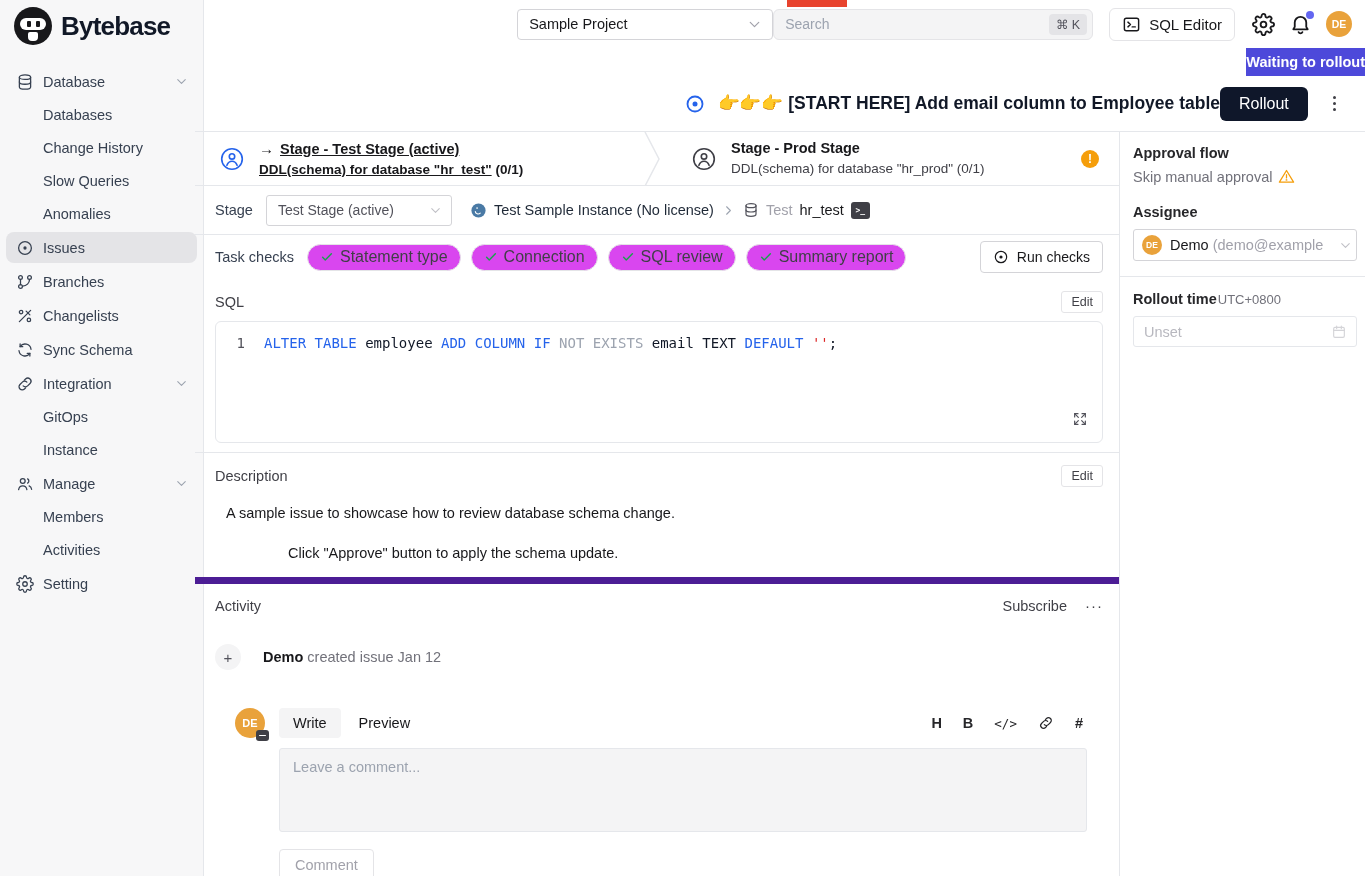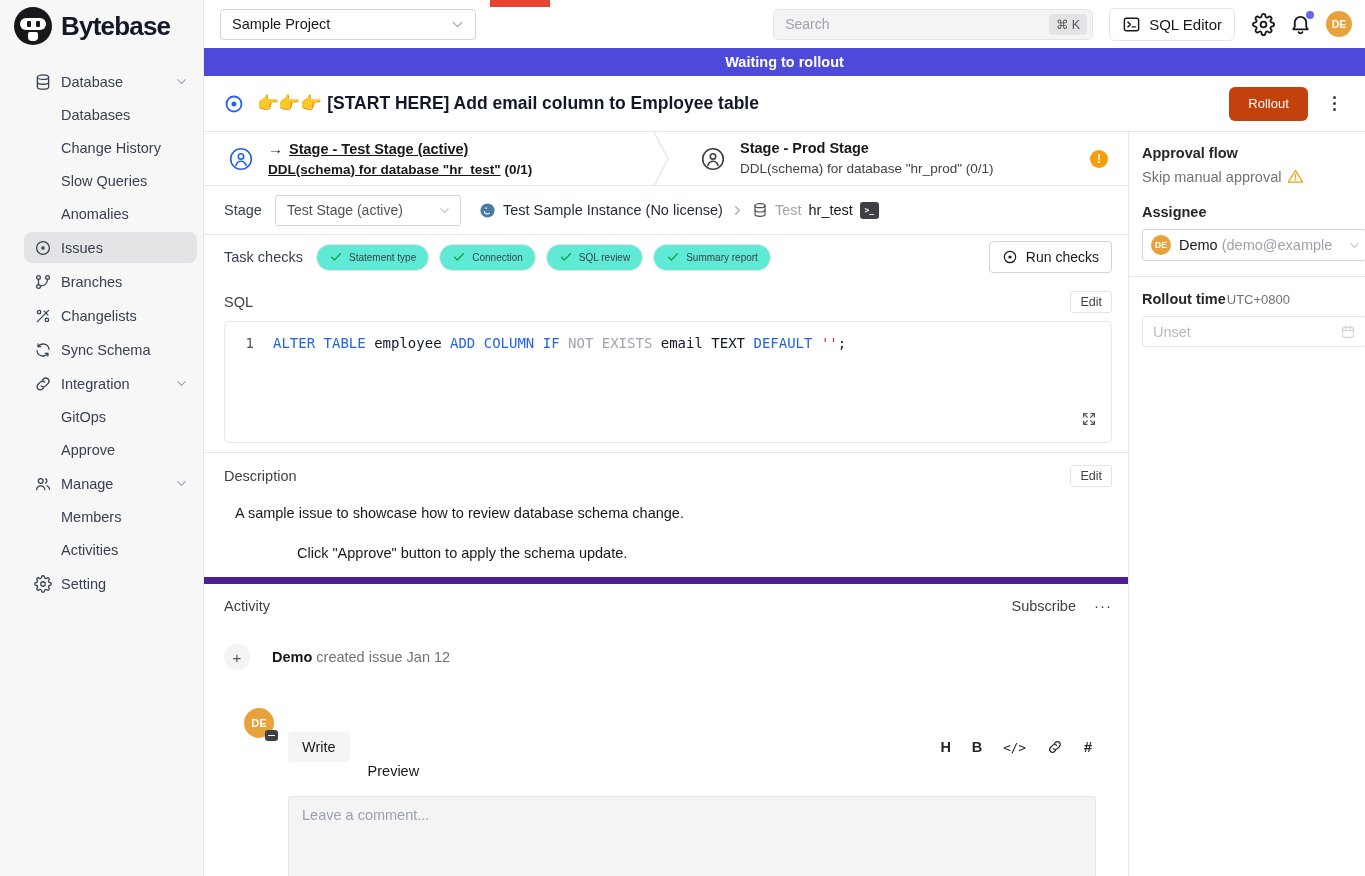--- a/index.html
+++ b/index.html
@@ -13,31 +13,31 @@
 
   
   .sidebar { width:204px; flex:none; background:#f7f7f8; border-right:1px solid #e5e7eb; }
   .logo-row { height:52px; display:flex; align-items:center; gap:9px; padding-left:14px; }
   .logo-mark { width:38px; height:38px; background:#18181b; border-radius:50%; position:relative; flex:none; }
   .visor { position:absolute; left:6px; top:11px; width:26px; height:12px; background:#fff; border-radius:6px;
            display:flex; align-items:center; justify-content:center; gap:5px; }
   .eye { width:4px; height:6px; background:#18181b; border-radius:1px; display:inline-block; }
   .chin { position:absolute; left:14px; top:25px; width:10px; height:9px; background:#fff; border-radius:2px 2px 4px 4px; }
   .brand { font-size:26px; font-weight:800; letter-spacing:-0.8px; color:#111827; }
-  .nav { padding:14px 6px 0 24px; }
+  .nav { padding:14px 6px 0 6px; }
   .nav-item { display:flex; align-items:center; height:31px; margin-bottom:3px; padding:0 8px 0 10px;
               border-radius:8px; color:#374151; font-size:14.5px; cursor:pointer; }
   .nav-item .lbl { margin-left:9px; }
   .nav-item.group { font-weight:500; }
   .nav-item .chev { width:15px; height:15px; margin-left:auto; color:#9ca3af; }
   .nav-item.sub { padding-left:37px; height:30px; margin-bottom:3px; }
   .nav-item.active { background:#e4e4e7; font-weight:500; }
 
   
-  .main { flex:1; display:flex; flex-direction:column; min-width:0; }
+  .main { flex:1; display:flex; flex-direction:column; min-width:0;align-items:flex-end; }
 
   .topbar { height:48px; display:flex; align-items:center; padding:0 13px 0 16px; background:#fff; position:relative; }
   .red-marker { position:absolute; left:286px; top:0; width:60px; height:7px; background:#e8432e; }
   .project-select { width:256px; height:31px; border:1px solid #d4d4d8; border-radius:4px; background:#fff;
                     display:flex; align-items:center; justify-content:space-between; padding:0 9px 0 11px;
                     font-size:14.5px; color:#18181b; cursor:pointer; }
   .project-select .chev { width:17px; height:17px; color:#a1a1aa; }
   .spacer { flex:1; }
   .search-box { width:320px; height:31px; background:#f4f4f5; border:1px solid #e4e4e7; border-radius:6px;
                 display:flex; align-items:center; padding:0 5px 0 11px; margin-right:16px; }
@@ -55,22 +55,22 @@
   .avatar { width:26px; height:26px; border-radius:50%; background:#e9a23b; color:#fff; font-size:10.5px; font-weight:700;
             display:flex; align-items:center; justify-content:center; flex:none; cursor:pointer; }
 
   .banner { height:28px; background:#4d49da; color:#fff; display:flex; align-items:center; justify-content:center;
             font-weight:700; font-size:14.5px; }
 
   .issue-header { height:55px; display:flex; align-items:center; padding:0 16px 0 20px; }
   .status-icon { width:20px; height:20px; flex:none; }
   .issue-title { font-size:17.5px; font-weight:700; color:#111827; margin-left:13px; flex:1; white-space:nowrap;
                  overflow:hidden; }
-  .rollout-btn { background:#c2410c; color:#fff; border:none; border-radius:6px; height:34px; padding:0 19px;
-                 font-size:13px; font-weight:500; cursor:pointer; font-family:"Liberation Sans",sans-serif; }
+  .rollout-btn { background:#0f172a; color:#fff; border:none; border-radius:6px; height:34px; padding:0 19px;
+                 font-size:16px; font-weight:500; cursor:pointer; font-family:"Liberation Sans",sans-serif; }
   .kebab { margin:0 8px 0 20px; display:flex; flex-direction:column; gap:2.5px; padding:6px 5px; cursor:pointer; }
   .kebab i { width:3.2px; height:3.2px; border-radius:50%; background:#3f3f46; }
 
   .body-row { flex:1; display:flex; border-top:1px solid #e5e7eb; min-height:0; }
   .content { width:924px; flex:none; }
   .right-panel { flex:1; border-left:1px solid #e5e7eb; padding:13px 8px 0 13px; }
 
   
   .pipeline { height:54px; display:flex; border-bottom:1px solid #e5e7eb; position:relative; }
   .stage-card { display:flex; align-items:center; cursor:pointer; }
@@ -102,22 +102,22 @@
   .crumb .dbico { width:16px; height:16px; color:#52525b; stroke-width:1.8; }
   .crumb .env { color:#a1a1aa; font-size:14.5px; }
   .crumb .db { color:#18181b; font-size:14.5px; }
   .term-badge { width:19px; height:17px; background:#3f3f46; border-radius:3px; color:#fff;
                 font-family:"DejaVu Sans Mono",monospace; font-size:8px; font-weight:700; display:flex;
                 align-items:center; justify-content:center; cursor:pointer; }
 
   
   .checks-row { height:44px; display:flex; align-items:center; padding-left:20px; }
   .checks-row .lab { font-size:14.5px; color:#374151; margin-right:13px; }
-  .pill { height:27px; border:1px solid #e4e4e7; background:#5eead4; border-radius:14px; display:flex; align-items:center;
-          gap:6px; padding:0 12px; font-size:10px; color:#3f3f46; margin-right:10px; cursor:pointer; }
+  .pill { height:27px; border:1px solid #e4e4e7; background:#d946ef; border-radius:14px; display:flex; align-items:center;
+          gap:6px; padding:0 12px; font-size:16px; color:#3f3f46; margin-right:10px; cursor:pointer; }
   .pill svg { width:14px; height:14px; color:#16a34a; stroke-width:2.4; }
   .run-checks { margin-left:auto; margin-right:16px; height:32px; border:1px solid #d4d4d8; border-radius:4px;
                 background:#fff; display:flex; align-items:center; gap:8px; padding:0 12px; font-size:14px; color:#18181b;
                 cursor:pointer; font-family:"Liberation Sans",sans-serif; }
   .run-checks svg { width:16px; height:16px; stroke-width:1.8; }
 
   
   .sql-section { padding:12px 16px 0 20px; }
   .section-head { display:flex; align-items:center; justify-content:space-between; }
   .section-head .lab { font-size:14.5px; color:#3f3f46; font-weight:500; }
@@ -151,21 +151,21 @@
   .comment-area { margin-top:38px; padding-left:20px; display:flex; }
   .c-avatar { width:30px; height:30px; border-radius:50%; background:#e9a23b; color:#fff; font-size:11px; font-weight:700;
               display:flex; align-items:center; justify-content:center; position:relative; flex:none; }
   .c-avatar .bubble { position:absolute; right:-4px; bottom:-3px; width:13px; height:11px; background:#3f3f46;
                       border-radius:3px; display:flex; align-items:center; justify-content:center; }
   .c-avatar .bubble i { width:7px; height:1.6px; background:#fff; border-radius:1px; }
   .editor { flex:1; margin:0 16px 0 14px; }
   .tabs-row { display:flex; align-items:center; }
   .tab { font-size:14.5px; color:#18181b; padding:7px 14px; border-radius:4px; cursor:pointer; }
   .tab.active { background:#f4f4f5; }
-  .tab + .tab { margin-left:4px;margin-top:48px; }
+  .tab + .tab { margin-left:4px; }
   .fmt-icons { margin-left:auto; display:flex; align-items:center; gap:21px; color:#27272a; padding-right:4px; }
   .fmt { font-size:14.5px; font-weight:700; cursor:pointer; }
   .fmt.code { font-size:12.5px; font-family:"DejaVu Sans Mono",monospace; font-weight:400; }
   .fmt svg { width:16px; height:16px; stroke-width:1.8; display:block; }
   .comment-box { margin-top:10px; width:100%; height:84px; background:#f4f4f5; border:1px solid #e5e7eb; border-radius:3px;
                  padding:10px 13px; font-size:14.5px; color:#374151; resize:none; outline:none;
                  font-family:"Liberation Sans",sans-serif; }
   .comment-box::placeholder { color:#9ca3af; }
   .comment-btn { margin-top:14px; height:31px; border:1px solid #e4e4e7; border-radius:4px; background:#fff;
                  color:#a1a1aa; font-size:14.5px; padding:0 15px; cursor:not-allowed; font-family:"Liberation Sans",sans-serif; }
@@ -273,21 +273,21 @@
           </svg>
         <span class="lbl">Integration</span>
         <svg class="ic chev" viewBox="0 0 24 24">
             <path d="M6 9l6 6 6-6"></path>
           </svg>
       </div>
       <div class="nav-item sub">
           <span class="lbl" style="margin-left:0">GitOps</span>
         </div>
       <div class="nav-item sub">
-          <span class="lbl" style="margin-left:0">Approve</span>
+          <span class="lbl" style="margin-left:0">Instance</span>
         </div>
       <div class="nav-item group">
         <svg class="ic" viewBox="0 0 24 24">
             <circle cx="9" cy="8" r="3.2"></circle>
             <path d="M3.5 19.5c.5-3 2.7-5 5.5-5s5 2 5.5 5"></path>
             <path d="M15.5 5.2a3.2 3.2 0 0 1 0 5.6"></path>
             <path d="M17.5 14.6c1.8.7 3 2.3 3.3 4.4"></path>
           </svg>
         <span class="lbl">Manage</span>
         <svg class="ic chev" viewBox="0 0 24 24">

